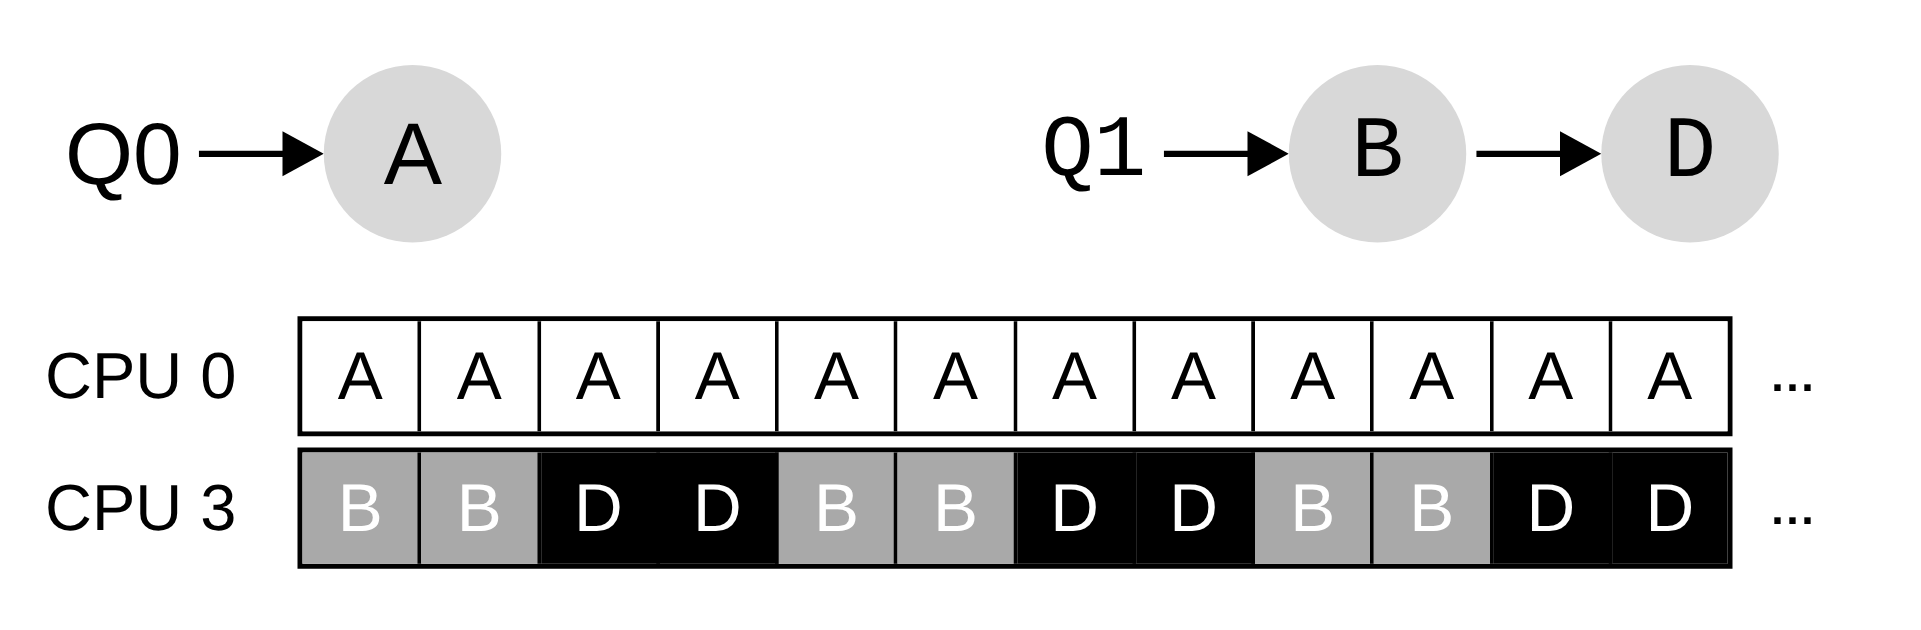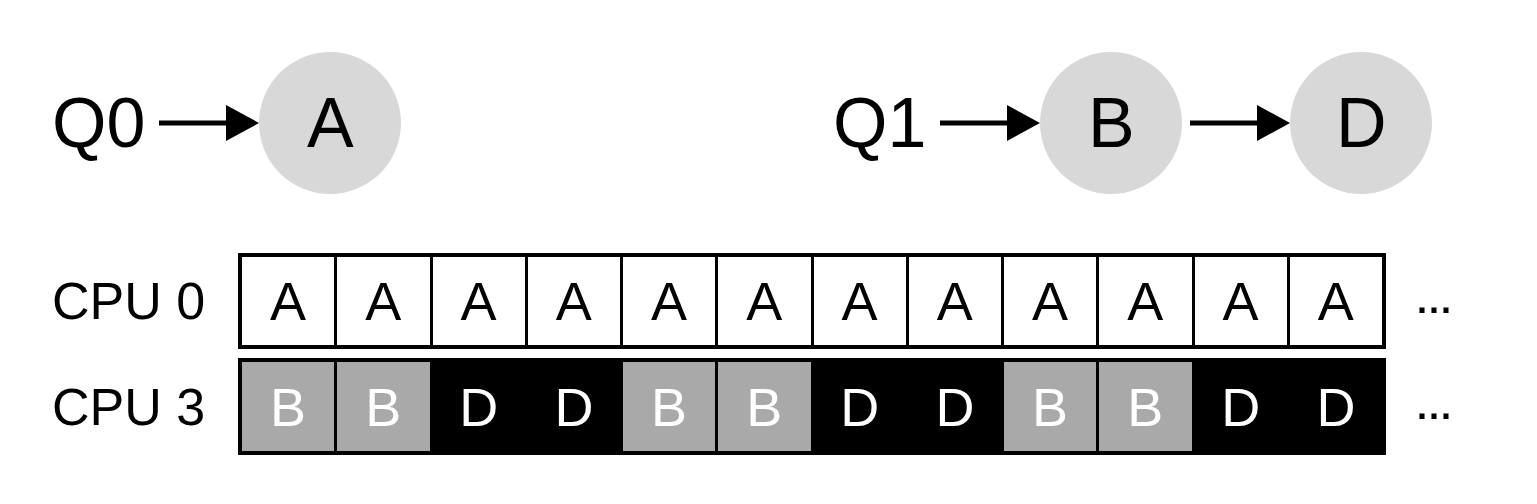--- a/index.html
+++ b/index.html
@@ -19,21 +19,21 @@
 
   
   .queue {
     position: absolute;
     top: 52px;
     height: 142px;
     display: flex;
     align-items: center;
   }
   #queue-0 { left: 52px; }
-  #queue-1 { left: 833px; }
+  #queue-1 { left: 833px; font-family: Liberation Mono, monospace; }
 
   .queue-label {
     font-size: 70px;
     line-height: 1;
     margin-right: 14px;
     white-space: nowrap;
   }
   .chain {
     display: flex;
     align-items: center;
@@ -56,21 +56,21 @@
     display: flex;
     align-items: center;
     justify-content: center;
     font-size: 70px;
     flex: 0 0 auto;
   }
 
   
   .cpu-label {
     position: absolute;
-    left: 52px;
+    left: 36px;
     height: 96px;
     display: flex;
     align-items: center;
     font-size: 52px;
     white-space: nowrap;
   }
   #cpu-label-0 { top: 253px; }
   #cpu-label-1 { top: 358px; height: 97px; }
 
   .cpu-row {

